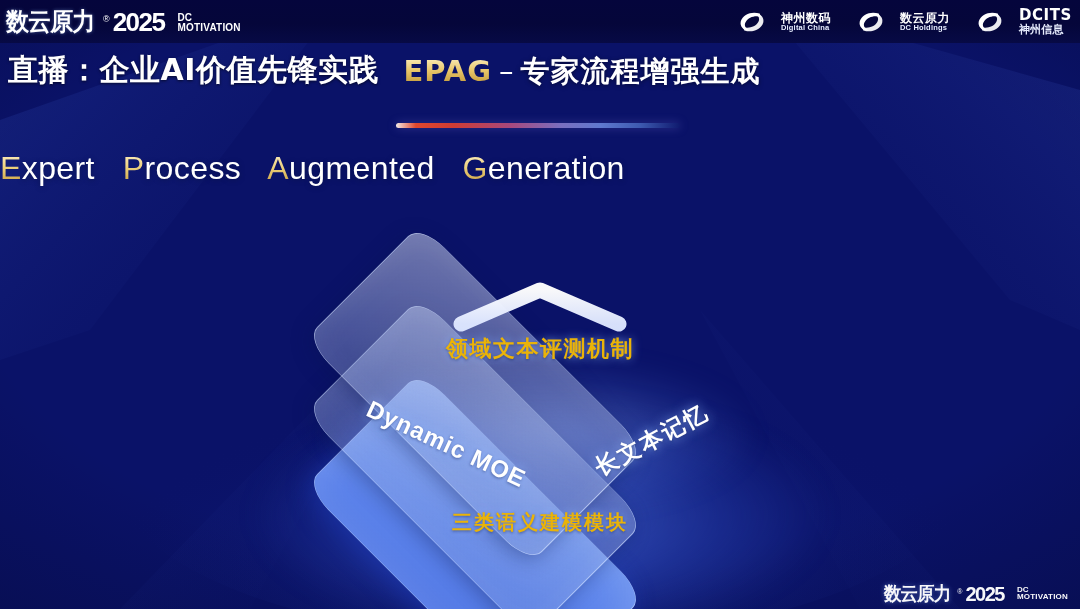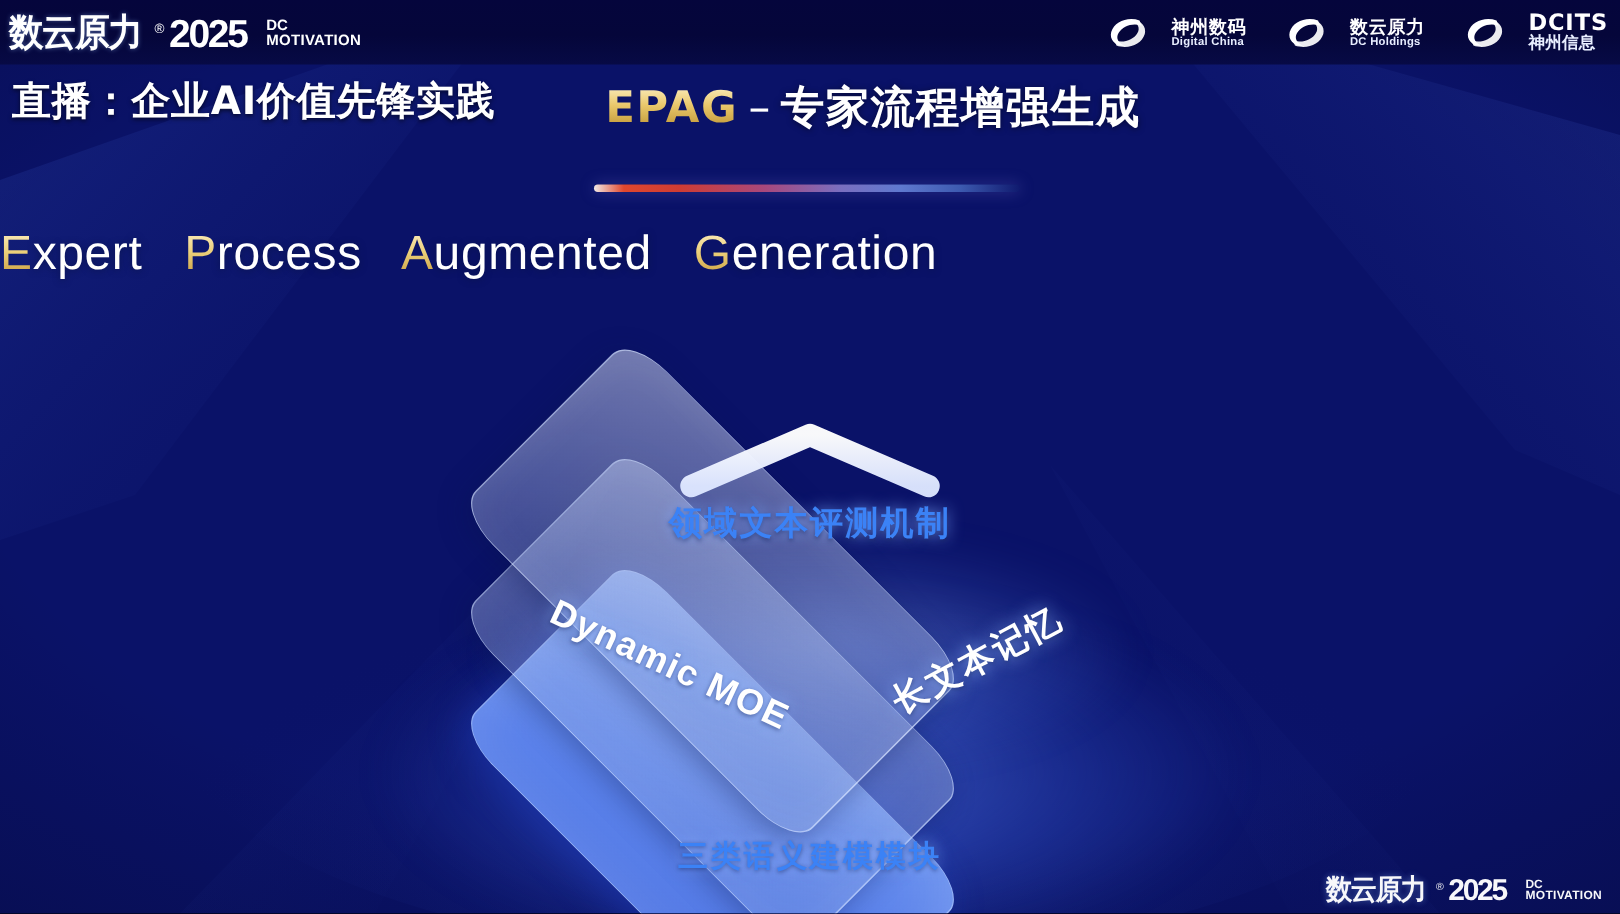--- a/index.html
+++ b/index.html
@@ -47,21 +47,21 @@
     font-size:26px;font-weight:bold;color:#fff;letter-spacing:-1.5px;line-height:1;
     font-family:"Liberation Sans",sans-serif;position:relative;top:1px;
   }
   .logo-dc{
     display:inline-block;line-height:0.95;margin-left:11px;position:relative;top:-2px;
   }
   .logo-dc .dc{font-size:10px;font-weight:bold;color:#fff;letter-spacing:0px;display:block;}
   .logo-dc .mot{font-size:10px;font-weight:bold;color:#fff;letter-spacing:0.2px;display:block;}
   #headline{
     position:absolute;left:8px;top:50px;z-index:45;
-    font-size:26px;font-weight:bold;color:#ffffff;letter-spacing:0.5px;
+    font-size:30px;font-weight:bold;color:#ffffff;letter-spacing:0.5px;
     font-family:"DejaVu Sans","Liberation Sans",sans-serif;
     text-shadow:0 1px 3px rgba(0,0,0,0.6);
     white-space:nowrap;
   }
   
   #partners{
     position:absolute;right:8px;top:5px;height:34px;
     display:flex;align-items:center;gap:26px;z-index:45;
   }
   .partner{display:flex;align-items:center;gap:15px;}
@@ -166,25 +166,25 @@
   
   #chevron{
     position:absolute;left:50%;top:278px;transform:translateX(-50%);
     z-index:26;
   }
   
   .plate-label{
     position:absolute;left:50%;transform:translateX(-50%);
     white-space:nowrap;z-index:28;
     font-family:Liberation Sans, sans-serif;
-    font-weight:bold;color:#3b82f6;
+    font-weight:bold;color:#eab308;
     text-shadow:0 0 10px rgba(130,170,255,0.85), 0 1px 3px rgba(10,20,70,0.6);
   }
   #label-top{top:334px;font-size:22px;letter-spacing:1.5px;}
-  #label-bot{top:509px;font-size:20px;letter-spacing:2px;margin-top:48px;}
+  #label-bot{top:509px;font-size:20px;letter-spacing:2px;}
   .side-label{
     position:absolute;z-index:28;white-space:nowrap;
     font-weight:bold;color:#ffffff;
     text-shadow:0 0 11px rgba(140,180,255,0.9), 0 1px 3px rgba(10,20,70,0.55);
   }
   #label-dyn{
     left:374px;top:395px;
     font-size:24px;letter-spacing:1px;
     font-family:"Liberation Sans","DejaVu Sans",sans-serif;
     transform:rotate(25deg);transform-origin:left top;

